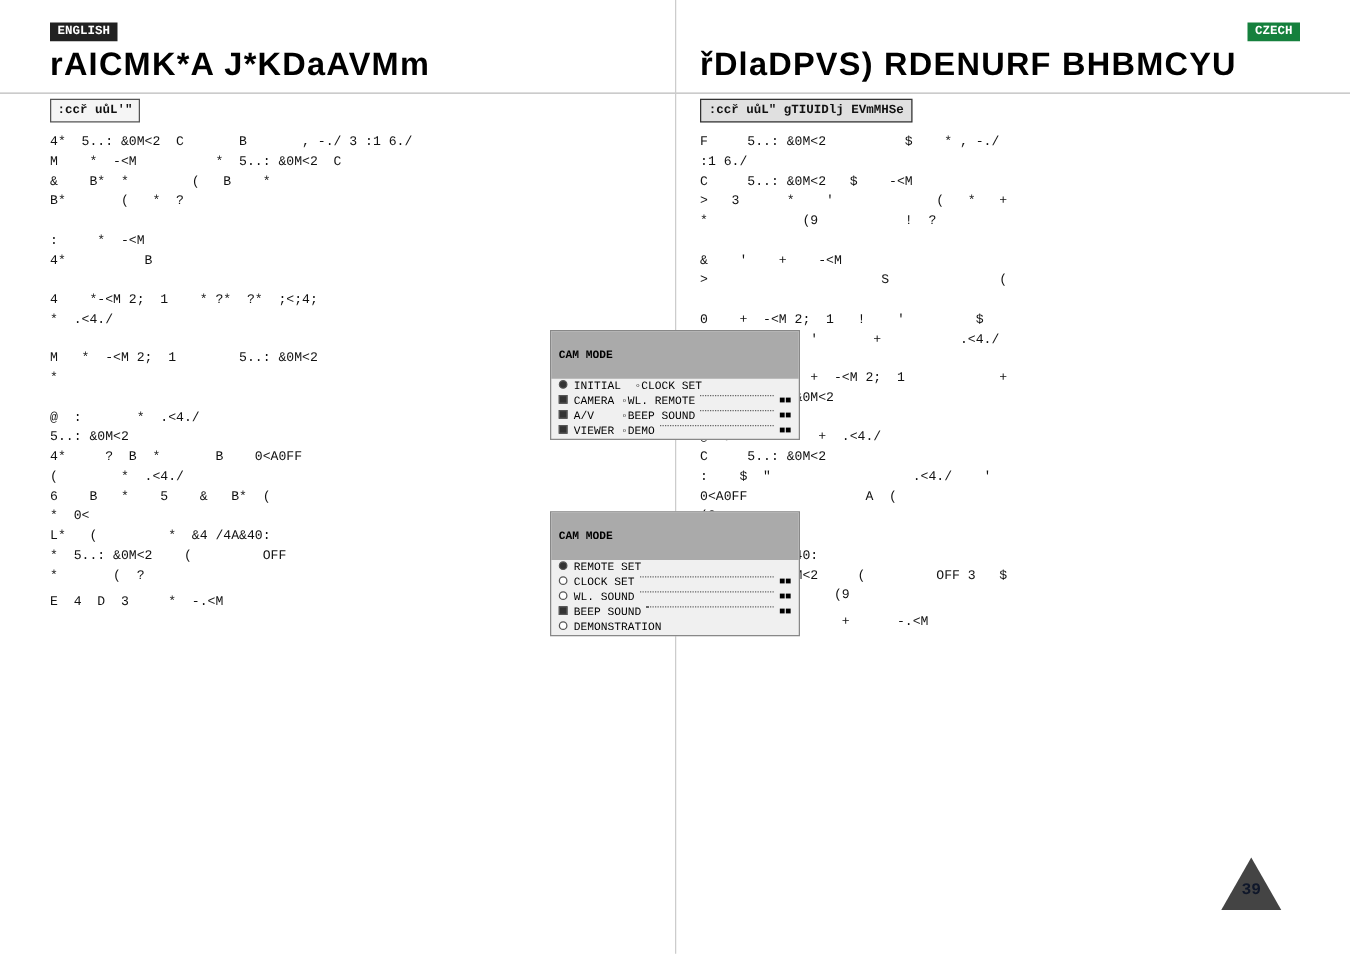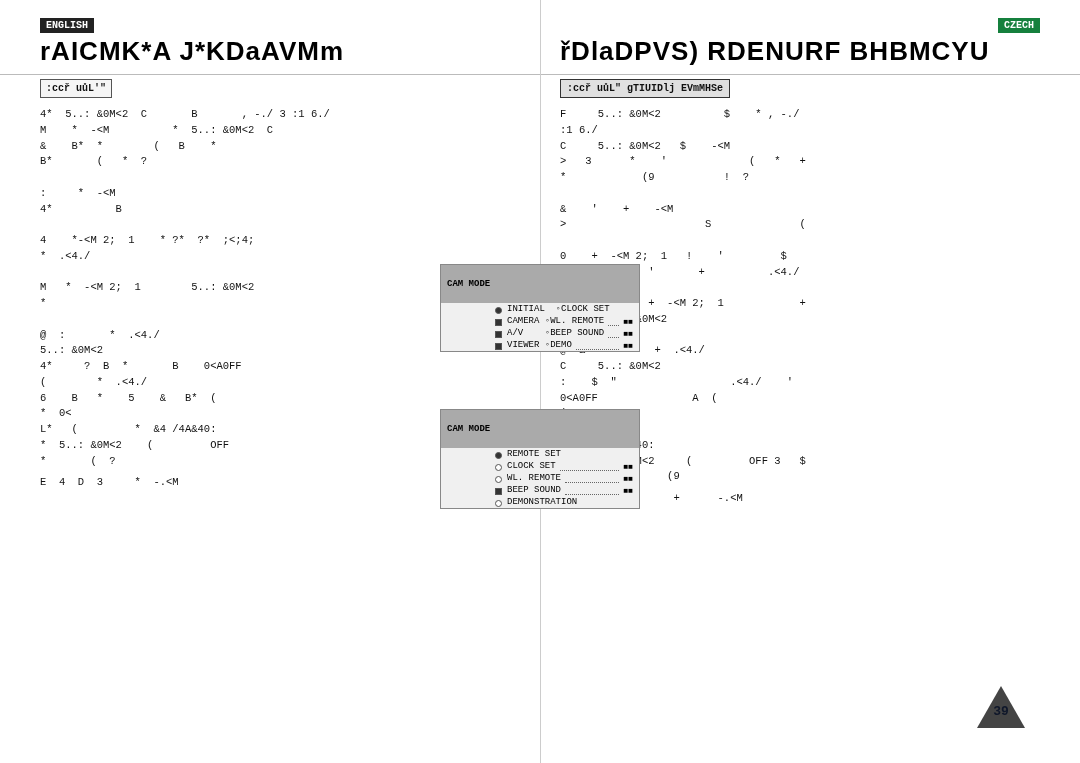--- a/index.html
+++ b/index.html
@@ -150,24 +150,23 @@
       background: #aaa;
       color: #000;
       font-size: 9px;
       font-weight: bold;
       padding: 14px 6px;
       text-align: left;
     }
 
     .cam-mode-item {
       display: flex;
-      align-items: flex-end;
+      align-items: flex-start;
       padding: 1px 6px;
       font-size: 9px;
-      margin-left: 48px;
     }
 
     .cam-mode-item .dot {
       width: 7px;
       height: 7px;
       border-radius: 50%;
       border: 1px solid #555;
       margin-right: 5px;
       flex-shrink: 0;
     }
@@ -336,21 +335,21 @@
         <span>REMOTE SET</span>
       </div>
       <div class="cam-mode-item">
         <div class="dot dot-empty"></div>
         <span>CLOCK SET</span>
         <span class="bar-line"></span>
         <span class="bar-value">■■</span>
       </div>
       <div class="cam-mode-item">
         <div class="dot dot-empty"></div>
-        <span>WL. REMOTE</span>
+        <span>WL. SOUND</span>
         <span class="bar-line"></span>
         <span class="bar-value">■■</span>
       </div>
       <div class="cam-mode-item">
         <div class="checkbox"></div>
         <span>BEEP SOUND</span>
         <span class="bar-line"></span>
         <span class="bar-value">■■</span>
       </div>
       <div class="cam-mode-item">

